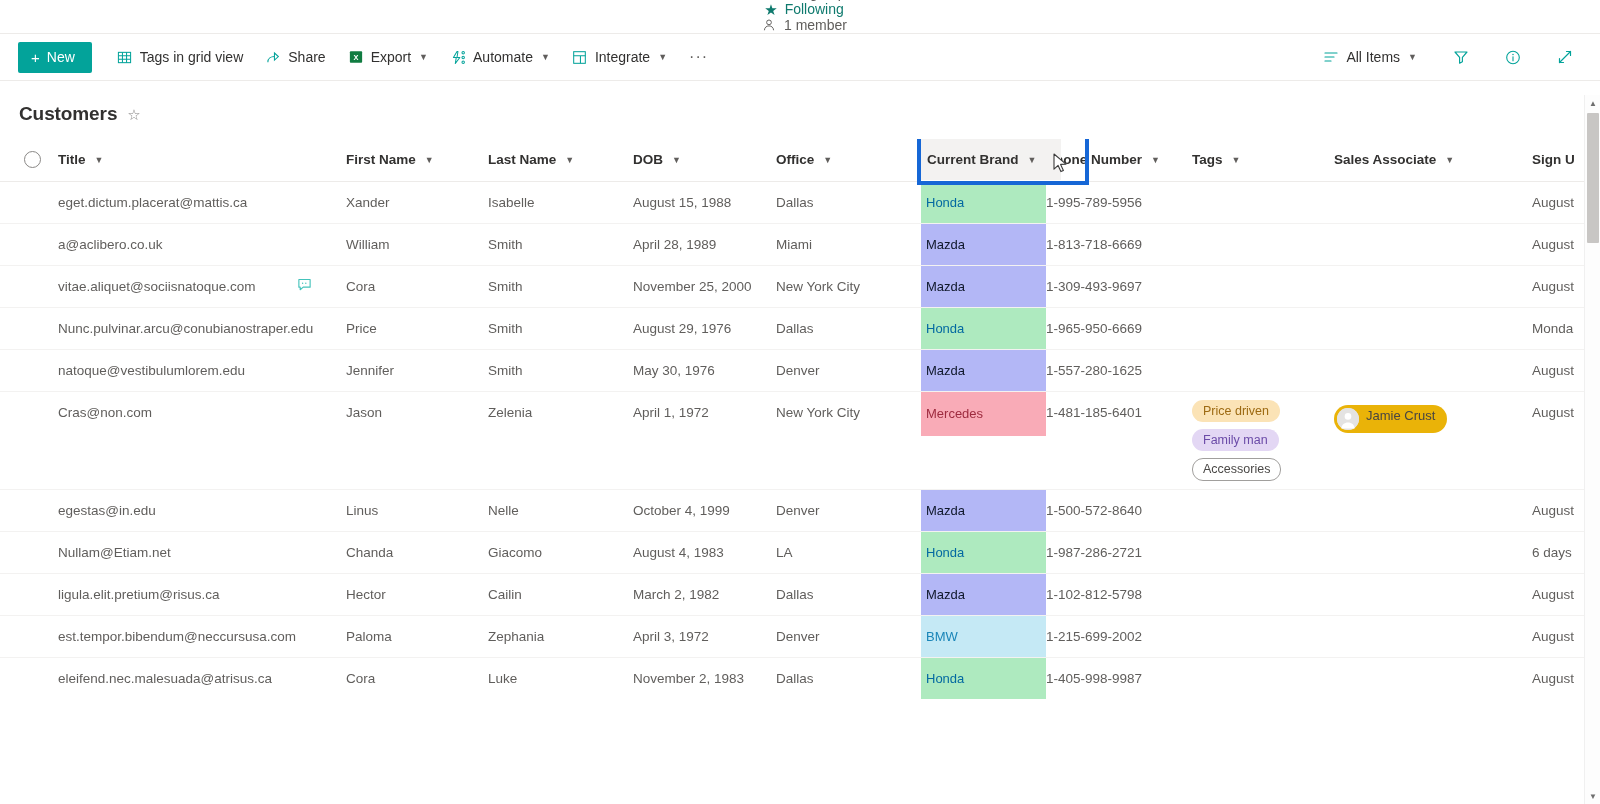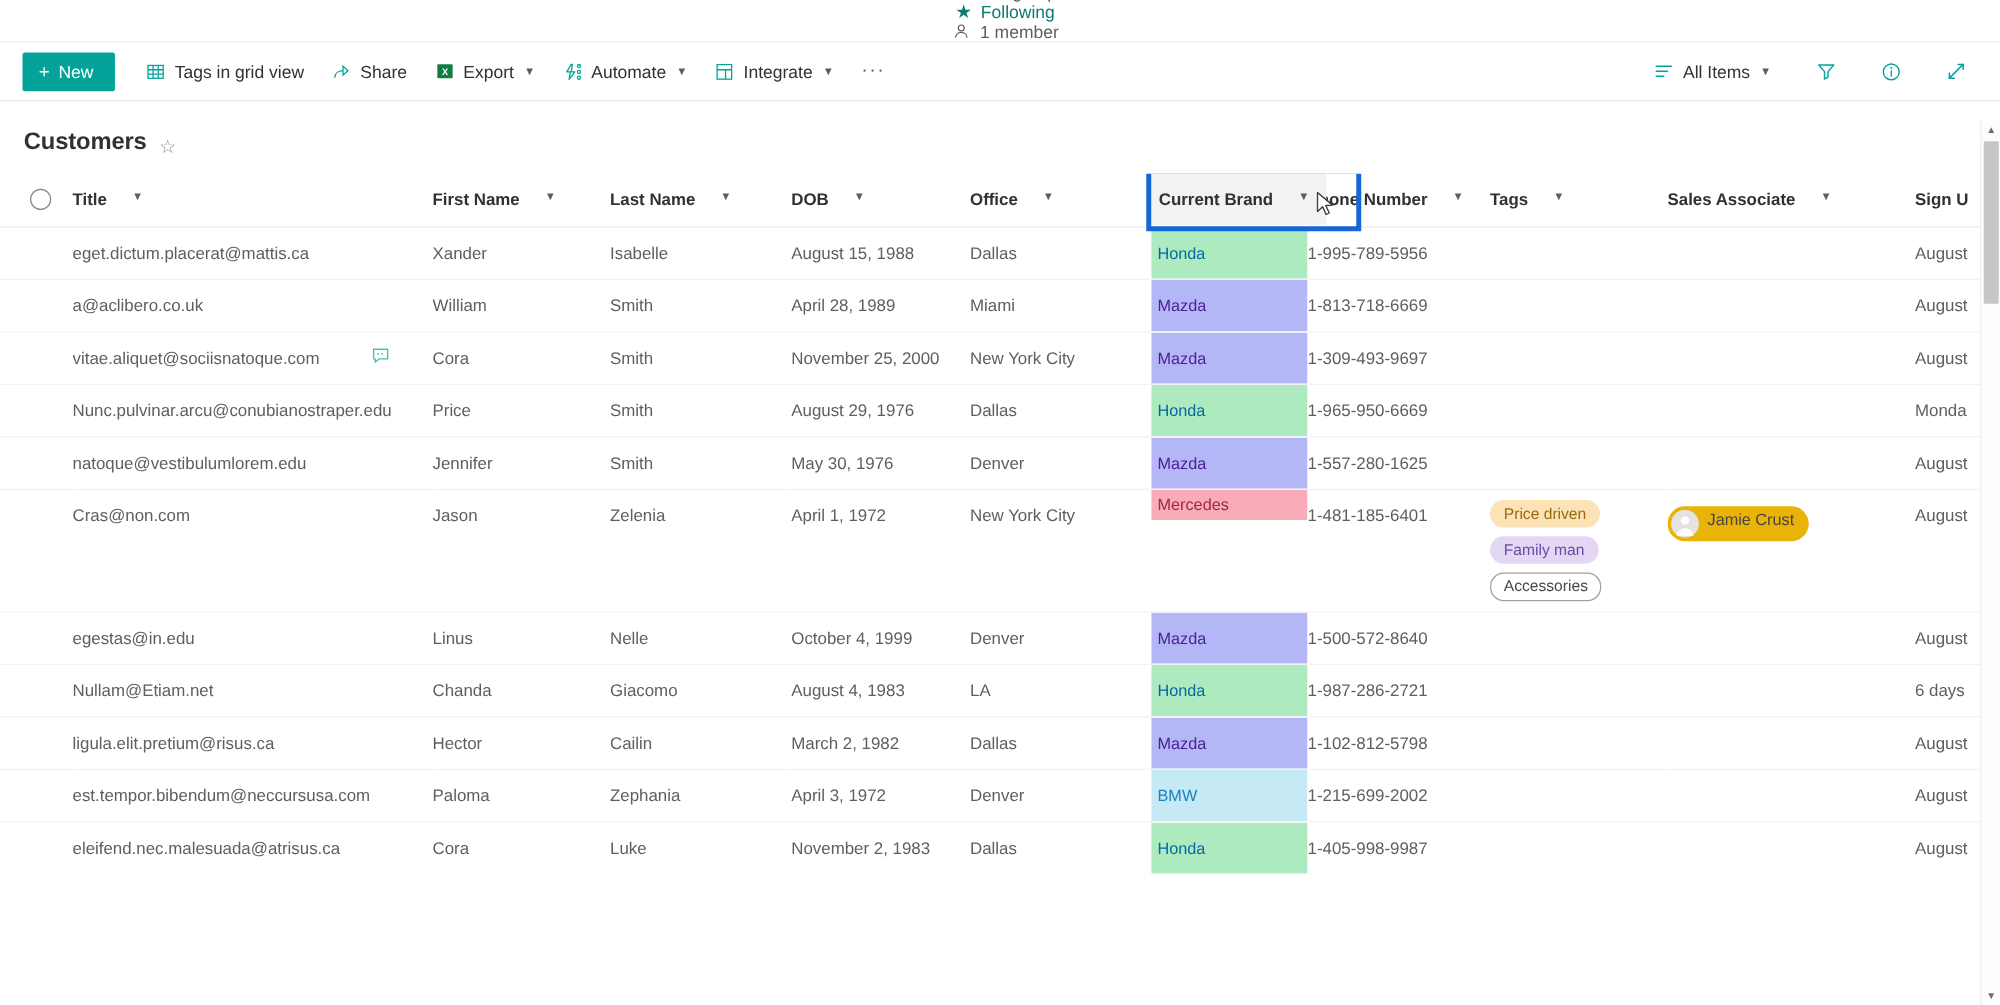--- a/index.html
+++ b/index.html
@@ -79,21 +79,21 @@
     border-radius: 2px;
   }
   .cmd-btn .chev { font-size: 9px; color: #605e5c; margin-left: 1px; }
   .cmd-btn .ellipsis { font-size: 16px; letter-spacing: 1px; color: #605e5c; }
   .ico { width: 16px; height: 16px; display: inline-flex; align-items: center; justify-content: center; flex: none; }
   .ico svg { display: block; }
   .teal { color: #03a39a; }
 
   
   .list-title-row {
-    display: flex; align-items: flex-end; gap: 10px;
+    display: flex; align-items: center; gap: 10px;
     padding: 22px 0 14px 19px;
   }
   .list-title {
     font-size: 19px;
     font-weight: 600;
     color: #323130;
     letter-spacing: -0.1px;
   }
   .star-outline { color: #878685; font-size: 15px; cursor: pointer; line-height: 1; }
 
@@ -115,21 +115,21 @@
     color: #323130;
     text-align: left;
     height: 42px;
     vertical-align: middle;
     padding: 0 8px 0 0;
     border-bottom: 1px solid #edebe9;
     background: #fff;
     white-space: nowrap;
   }
   table.list th .hd {
-    display: inline-flex; align-items: flex-start; gap: 20px;
+    display: inline-flex; align-items: center; gap: 9px;
     cursor: pointer;
   }
   th .chev { font-size: 9px; color: #605e5c; font-weight: 400; }
   table.list td {
     height: 41px;
     vertical-align: middle;
     padding: 0 8px 0 0;
     border-bottom: 1px solid #f3f2f1;
     color: #605e5c;
     font-size: 13.5px;
@@ -162,21 +162,21 @@
 
   
   .brand-cell {
     display: flex; align-items: center;
     height: 41px;
     margin: 0 -8px 0 0;
     padding-left: 5px;
     font-size: 13px;
   }
   .brand-honda    { background: #aeeabf; color: #0369a1; }
-  .brand-mazda    { background: #b3b7f6; color: #4c1d95; }
+  .brand-mazda    { background: #b3b7f6; color: #0f172a; }
   .brand-mercedes { background: #f9abb7; color: #9e2b3f; }
   .brand-bmw      { background: #c5e9f5; color: #1a85b8; }
 
   
   .tags-stack { display: flex; flex-direction: column; align-items: flex-start; gap: 7px; padding: 8px 0; }
   .tag {
     display: inline-block;
     padding: 4px 11px;
     border-radius: 11px;
     font-size: 12.5px;
@@ -199,21 +199,21 @@
     background: #e4e3e2;
     display: flex; align-items: center; justify-content: center;
     color: #9a9896;
     flex: none;
   }
   .person-name { font-size: 13px; color: #474543; }
 
   
   tr.tall td { height: 96px; vertical-align: top; padding-top: 0; }
   tr.tall td .vmid { display: flex; align-items: flex-start; padding-top: 13px; height: 100%; }
-  tr.tall td.c-brand .brand-cell { height: 24px; }
+  tr.tall td.c-brand .brand-cell { height: 44px; }
 
   
   .comment-ico { color: #44c3bb; flex: none; }
 
   
   .sel-overlay {
     position: absolute;
     border: 4px solid #1667d6;
     pointer-events: none;
     z-index: 6;

